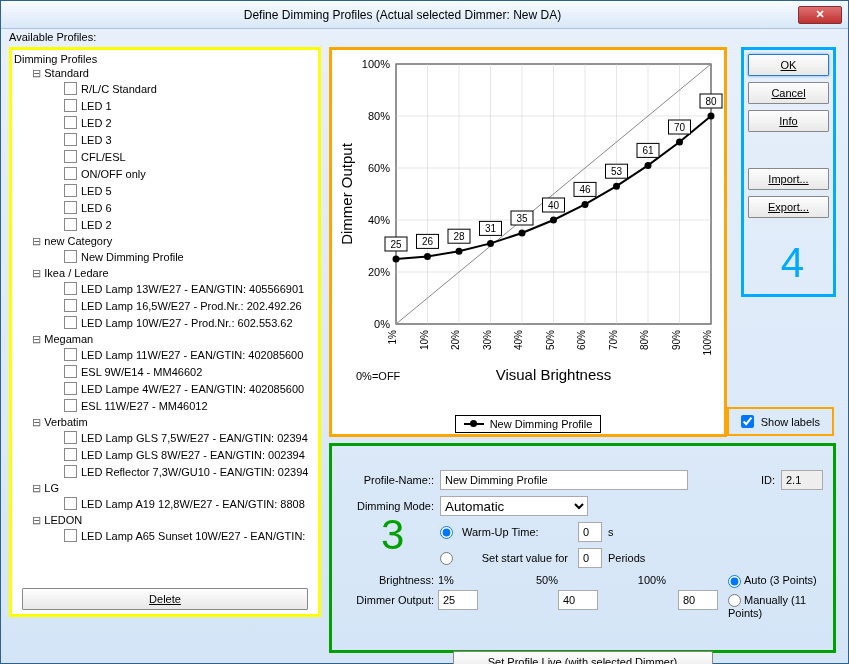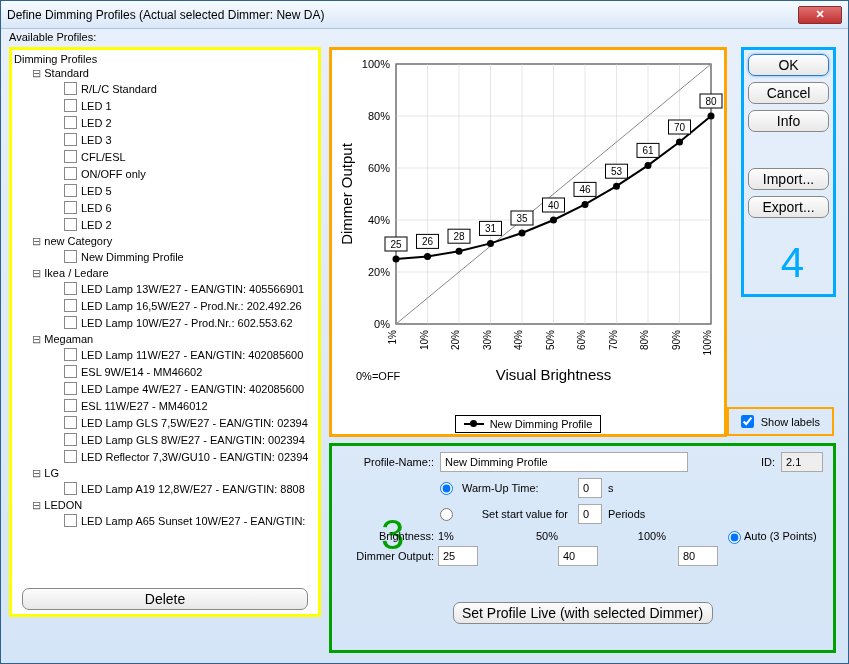--- a/index.html
+++ b/index.html
@@ -1,19 +1,19 @@
 <!DOCTYPE html>
 <html><head>
 <meta charset="utf-8">
 <style>
 * { box-sizing: border-box; margin: 0; padding: 0; }
 body { font-family: "Segoe UI", Tahoma, sans-serif; font-size: 11px; background: #d4e5f7; }
 .window { width: 849px; height: 664px; background: linear-gradient(#e8f0fb, #d4e5f7); border: 1px solid #2c628b; position: relative; }
 .titlebar { height: 28px; background: linear-gradient(#f7fbff, #d9e7f8); display: flex; align-items: center; padding: 0 6px; border-bottom: 1px solid #b0c4de; }
-.titlebar-text { flex: 1; font-size: 12px; color: #000; }
+.titlebar-text { flex: 1; font-size: 12px; color: #000; text-align: center; }
 .close-btn { width: 44px; height: 18px; background: linear-gradient(#e07070, #c03030); border: 1px solid #803030; border-radius: 2px; color: #fff; display: flex; align-items: center; justify-content: center; font-weight: bold; cursor: pointer; }
 .content { position: absolute; top: 30px; left: 8px; right: 8px; bottom: 8px; }
 .avail-label { font-size: 11px; margin-bottom: 2px; }
 
 .tree-panel { position: absolute; left: 0; top: 16px; width: 312px; height: 570px; border: 3px solid #ffff00; background: #fff; }
 .tree-scroll { width: 100%; height: 538px; overflow-y: scroll; overflow-x: hidden; padding: 2px; }
 .tree-item { white-space: nowrap; padding: 1px 0; cursor: pointer; font-size: 11px; overflow: hidden; text-overflow: clip; }
 .tree-root { font-weight: normal; }
 .tree-cat { padding-left: 18px; }
 .tree-leaf { padding-left: 50px; }
@@ -23,36 +23,36 @@
 .delete-btn { position: absolute; bottom: 4px; left: 10px; right: 10px; height: 22px; }
 
 .chart-panel { position: absolute; left: 320px; top: 16px; width: 398px; height: 390px; border: 3px solid #ffa500; background: #fff; padding: 4px; }
 .chart-svg { width: 390px; height: 355px; }
 .chart-legend { text-align: center; padding-top: 4px; font-size: 11px; }
 .chart-legend-item { display: inline-flex; align-items: center; border: 1px solid #000; padding: 2px 8px; }
 .chart-legend-marker { width: 20px; height: 2px; background: #000; position: relative; margin-right: 6px; }
 .chart-legend-marker::after { content: ""; position: absolute; width: 7px; height: 7px; border-radius: 50%; background: #000; left: 6px; top: -3px; }
 .show-labels-box { position: absolute; right: 6px; top: 376px; display: flex; align-items: center; gap: 4px; border: 2px solid #ffa500; padding: 6px 12px; }
 
-.settings-panel { position: absolute; left: 320px; top: 412px; right: 4px; bottom: 2px; border: 3px solid #00a000; padding: 6px 10px; }
+.settings-panel { position: absolute; left: 320px; top: 412px; right: 4px; bottom: 2px; border: 3px solid #00a000; padding: 24px 10px; }
 .settings-row { display: flex; align-items: center; margin-bottom: 6px; gap: 6px; }
 .settings-label { width: 92px; text-align: right; }
 .settings-input { border: 1px solid #aaa; padding: 2px 4px; height: 20px; background: #fff; }
 .settings-input.ro { background: #eee; }
 .settings-select { width: 148px; height: 20px; border: 1px solid #aaa; background: #fff; }
 .brightness-row { display: flex; align-items: center; gap: 4px; margin-bottom: 4px; }
 .brightness-row .lbl { width: 92px; text-align: right; }
 .radio-group { display: flex; flex-direction: column; gap: 6px; }
 .apply-btn, .setlive-btn { display: block; width: 260px; height: 22px; margin: 4px auto 0; }
 
 .rightbtn-panel { position: absolute; right: 4px; top: 16px; width: 95px; height: 250px; border: 3px solid #00aaff; padding: 4px; }
 .rightbtn-panel button { width: 100%; height: 22px; margin-bottom: 6px; display: block; }
 .rightbtn-panel .gap { height: 30px; }
 
-button { font-family: inherit; font-size: 14px; background: linear-gradient(#fdfdfd, #e8e8e8); border: 1px solid #888; border-radius: 7px; cursor: pointer; }
+button { font-family: inherit; font-size: 11px; background: linear-gradient(#fdfdfd, #e8e8e8); border: 1px solid #888; border-radius: 1px; cursor: pointer; text-decoration: underline; }
 button.primary-ok { border: 1px solid #2a7ad0; box-shadow: 0 0 3px #5aaaf0; }
 
 .section-num { position: absolute; font-size: 42px; font-weight: normal; font-family: Arial; }
 .num1 { color: #ffff00; left: 244px; top: 60px; }
 .num2 { color: #ffa500; left: 336px; top: 48px; }
 .num3 { color: #00a000; left: 372px; top: 480px; }
 .num4 { color: #00aaff; right: 36px; top: 208px; }
 
 input[type=text] { font-family: inherit; font-size: 11px; }
 input[type=radio], input[type=checkbox] { margin: 0 3px 0 0; vertical-align: middle; }
@@ -93,20 +93,21 @@
           <div class="tree-item tree-leaf"><span class="tree-leaf-inner">New Dimming Profile</span></div>
           <div class="tree-item tree-cat">Ikea / Ledare</div>
           <div class="tree-item tree-leaf"><span class="tree-leaf-inner">LED Lamp 13W/E27 - EAN/GTIN: 405566901</span></div>
           <div class="tree-item tree-leaf"><span class="tree-leaf-inner">LED Lamp 16,5W/E27 - Prod.Nr.: 202.492.26</span></div>
           <div class="tree-item tree-leaf"><span class="tree-leaf-inner">LED Lamp 10W/E27 - Prod.Nr.: 602.553.62</span></div>
           <div class="tree-item tree-cat">Megaman</div>
           <div class="tree-item tree-leaf"><span class="tree-leaf-inner">LED Lamp 11W/E27 - EAN/GTIN: 402085600</span></div>
           <div class="tree-item tree-leaf"><span class="tree-leaf-inner">ESL 9W/E14 - MM46602</span></div>
           <div class="tree-item tree-leaf"><span class="tree-leaf-inner">LED Lampe 4W/E27 - EAN/GTIN: 402085600</span></div>
           <div class="tree-item tree-leaf"><span class="tree-leaf-inner">ESL 11W/E27 - MM46012</span></div>
+          <div class="tree-item tree-cat">Verbatim</div>
           <div class="tree-item tree-leaf"><span class="tree-leaf-inner">LED Lamp GLS 7,5W/E27 - EAN/GTIN: 02394</span></div>
           <div class="tree-item tree-leaf"><span class="tree-leaf-inner">LED Lamp GLS 8W/E27 - EAN/GTIN: 002394</span></div>
           <div class="tree-item tree-leaf"><span class="tree-leaf-inner">LED Reflector 7,3W/GU10 - EAN/GTIN: 02394</span></div>
           <div class="tree-item tree-cat">LG</div>
           <div class="tree-item tree-leaf"><span class="tree-leaf-inner">LED Lamp A19 12,8W/E27 - EAN/GTIN: 8808</span></div>
           <div class="tree-item tree-cat">LEDON</div>
           <div class="tree-item tree-leaf"><span class="tree-leaf-inner">LED Lamp A65 Sunset 10W/E27 - EAN/GTIN:</span></div>
         </div>
       <button class="delete-btn">Delete</button>
     </div>
@@ -199,20 +200,26 @@
       <span>Show labels</span>
     </div>
 
     <div class="settings-panel">
       <div class="settings-row">
         <span class="settings-label">Profile-Name::</span>
         <input type="text" class="settings-input" style="width: 248px;" value="New Dimming Profile">
         <span style="margin-left:auto">ID:</span>
         <input type="text" class="settings-input ro" style="width: 42px;" readonly="" value="2.1">
       </div>
+      <div class="settings-row">
+        <span class="settings-label">Dimming Mode:</span>
+        <select class="settings-select">
+          <option>Automatic</option>
+        </select>
+      </div>
       <div class="settings-row" style="padding-left:98px;">
         <input type="radio" name="timeradio" checked="" style="">
         <span style="width:110px; padding-right:4px;">Warm-Up Time:</span>
         <input type="text" class="settings-input" style="width: 24px; text-align: left;" value="0">
         <span>s</span>
       </div>
       <div class="settings-row" style="padding-left:98px;">
         <input type="radio" name="timeradio" style="">
         <span style="width:110px; text-align:right; padding-right:4px;">Set start value for</span>
         <input type="text" class="settings-input" style="width: 24px; text-align: left;" value="0">
@@ -231,20 +238,21 @@
             <span class="lbl">Dimmer Output:</span>
             <input type="text" class="settings-input" style="width: 40px;" value="25">
             <span style="width:72px"></span>
             <input type="text" class="settings-input" style="width: 40px;" value="40">
             <span style="width:72px"></span>
             <input type="text" class="settings-input" style="width: 40px;" value="80">
           </div>
         </div>
         <div class="radio-group" style="width:120px">
           <label><input type="radio" name="ptsmode" checked="" style=""><span>Auto (3 Points)</span></label>
+          <label><input type="radio" name="ptsmode" style=""><span>Manually (11 Points)</span></label>
         </div>
       </div>
 
       <div style="height:28px"></div>
       <button class="setlive-btn">Set Profile Live (with selected Dimmer)</button>
     </div>
 
     <div class="rightbtn-panel">
       <button class="primary-ok">OK</button>
       <button>Cancel</button>

